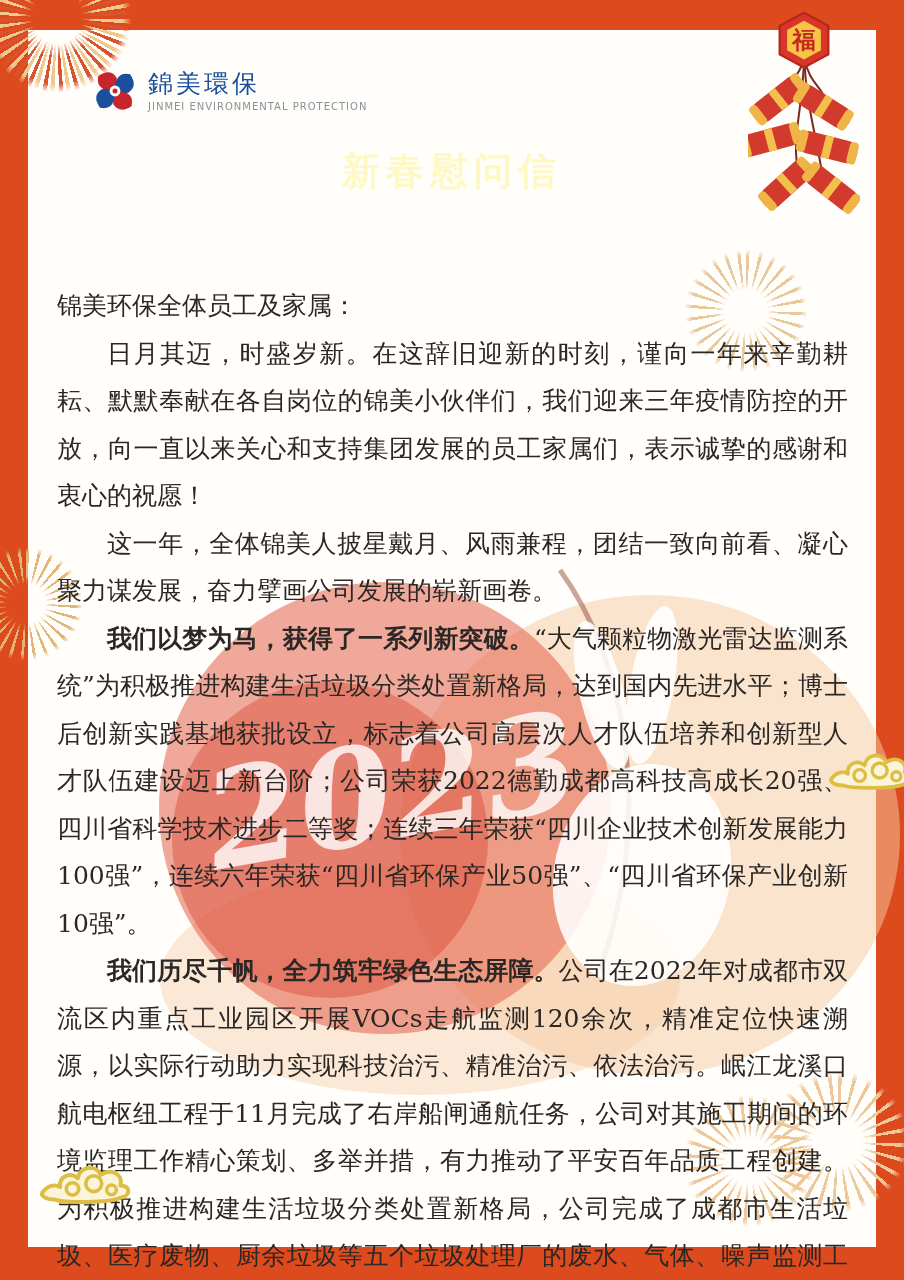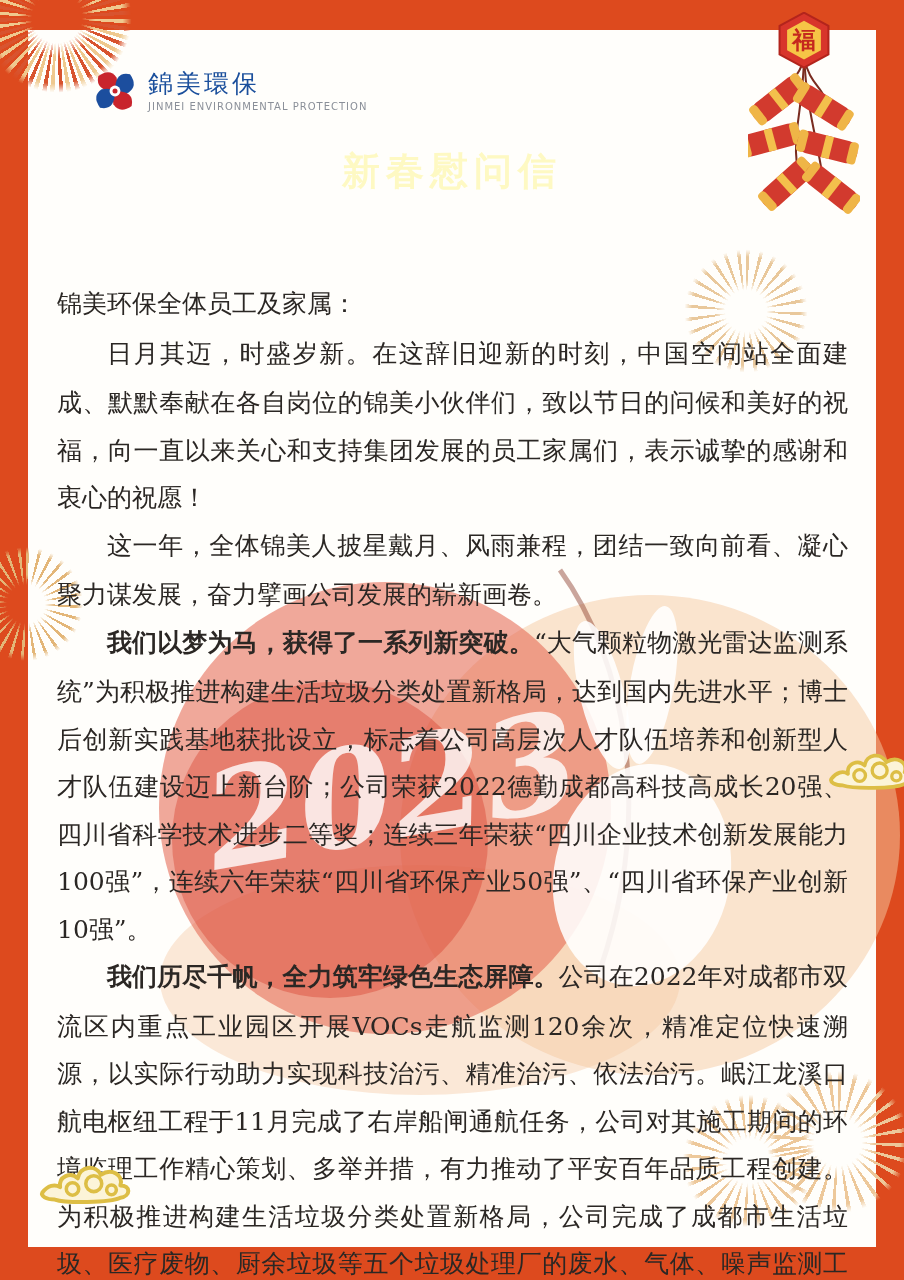--- a/index.html
+++ b/index.html
@@ -30,23 +30,23 @@
   }
   .doc-title{
     position:absolute;left:0;top:146px;width:100%;text-align:center;z-index:2;
     color:#fef9c3;font-size:38px;font-weight:700;letter-spacing:6px;
   }
   
   .letter{
     position:absolute;left:57px;top:282px;width:791px;z-index:2;
     color:#2B2724;font-size:25px;line-height:47.5px;text-align:justify;
   }
-  .salutation{margin:0;font-family:Liberation Mono, monospace;}
+  .salutation{margin:0;}
   .para{margin:0;text-indent:2em;}
-  .lead{font-weight:700;font-family:Liberation Mono, monospace;}
+  .lead{font-weight:700;}
   
   .deco{position:absolute;pointer-events:none;}
   .burst{
     position:absolute;border-radius:50%;pointer-events:none;
     background:repeating-conic-gradient(var(--c) 0deg 3.5deg, transparent 3.5deg 13deg);
     -webkit-mask:radial-gradient(circle, transparent 0 22%, #000 34% 58%, transparent 66%);
     mask:radial-gradient(circle, transparent 0 22%, #000 34% 58%, transparent 66%);
   }
   .z0{z-index:0;} .z1{z-index:1;} .z3{z-index:3;}
 </style>
@@ -151,17 +151,17 @@
   <div class="logo-text-col">
     <span class="logo-name">錦美環保</span>
     <span class="logo-sub">JINMEI ENVIRONMENTAL PROTECTION</span>
   </div>
 </div>
 
 <div class="doc-title">新春慰问信</div>
 
 <div class="letter">
   <p class="salutation">锦美环保全体员工及家属：</p>
-  <p class="para"><span class="lead"></span><span>日月其迈，时盛岁新。在这辞旧迎新的时刻，中国空间站全面建成、默默奉献在各自岗位的锦美小伙伴们，致以节日的问候和美好的祝福，向一直以来关心和支持集团发展的员工家属们，表示诚挚的感谢和衷心的祝愿！</span></p>
+  <p class="para"><span class="lead"></span><span>日月其迈，时盛岁新。在这辞旧迎新的时刻，谨向一年来辛勤耕耘、默默奉献在各自岗位的锦美小伙伴们，我们迎来三年疫情防控的开放，向一直以来关心和支持集团发展的员工家属们，表示诚挚的感谢和衷心的祝愿！</span></p>
   <p class="para"><span class="lead"></span><span>这一年，全体锦美人披星戴月、风雨兼程，团结一致向前看、凝心聚力谋发展，奋力擘画公司发展的崭新画卷。</span></p>
   <p class="para"><span class="lead">我们以梦为马，获得了一系列新突破。</span><span>“大气颗粒物激光雷达监测系统”为积极推进构建生活垃圾分类处置新格局，达到国内先进水平；博士后创新实践基地获批设立，标志着公司高层次人才队伍培养和创新型人才队伍建设迈上新台阶；公司荣获2022德勤成都高科技高成长20强、四川省科学技术进步二等奖；连续三年荣获“四川企业技术创新发展能力100强”，连续六年荣获“四川省环保产业50强”、“四川省环保产业创新10强”。</span></p>
   <p class="para"><span class="lead">我们历尽千帆，全力筑牢绿色生态屏障。</span><span>公司在2022年对成都市双流区内重点工业园区开展VOCs走航监测120余次，精准定位快速溯源，以实际行动助力实现科技治污、精准治污、依法治污。岷江龙溪口航电枢纽工程于11月完成了右岸船闸通航任务，公司对其施工期间的环境监理工作精心策划、多举并措，有力推动了平安百年品质工程创建。为积极推进构建生活垃圾分类处置新格局，公司完成了成都市生活垃圾、医疗废物、厨余垃圾等五个垃圾处理厂的废水、气体、噪声监测工作，实现污染物稳定达标排放，全力筑牢绿色生态屏障。</span></p>
 </div>
 
 </body></html>

